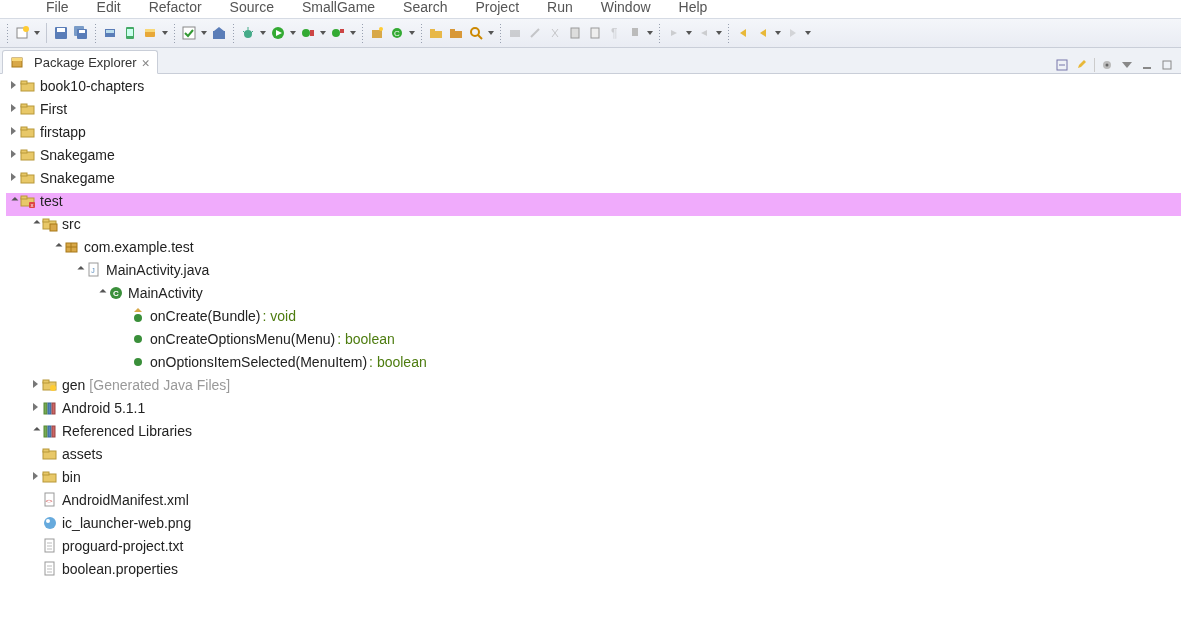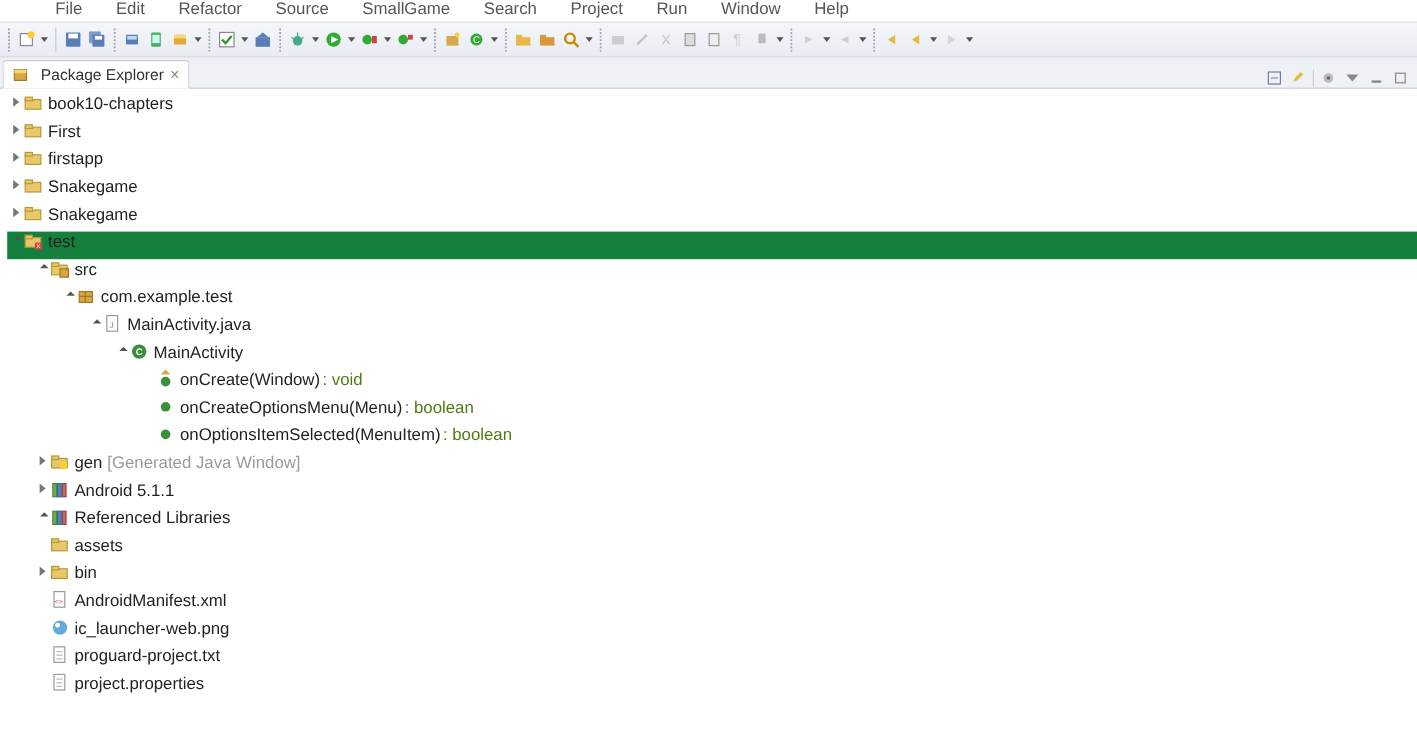--- a/index.html
+++ b/index.html
@@ -129,21 +129,21 @@
     transform: rotate(-45deg) translate(1px,1px);
   }
   .arrow.none { visibility:hidden; }
   .ic {
     width:16px;height:16px;flex-shrink:0;margin-right:4px;
     display:flex;align-items:center;justify-content:center;
   }
   .lbl { cursor:default; }
   .decor { color:#999; margin-left:4px; }
   .type { color:#4d7c0f; margin-left:2px; }
-  .node.selected { background:#15803d; }
+  .node.selected { background:#f0abfc; }
   .node.selected .lbl { }
   
   .d0{padding-left:0}
   .d1{padding-left:22px}
   .d2{padding-left:44px}
   .d3{padding-left:66px}
   .d4{padding-left:88px}
   .d5{padding-left:110px}
   
   svg { display:block; }
@@ -511,21 +511,21 @@
         <span class="lbl">MainActivity</span>
       </div>
       <div class="node d5">
         <span class="arrow none"></span>
         <span class="ic">
           <svg width="16" height="16">
             <circle cx="8" cy="10" r="4" fill="#3a8f3a"></circle>
             <polygon points="4,4 12,4 8,0" fill="#d8a848"></polygon>
           </svg>
         </span>
-        <span class="lbl">onCreate(Window)</span>
+        <span class="lbl">onCreate(Bundle)</span>
         <span class="type"> : void</span>
       </div>
       <div class="node d5">
         <span class="arrow none"></span>
         <span class="ic">
           <svg width="16" height="16">
             <circle cx="8" cy="8" r="4" fill="#3a8f3a"></circle>
           </svg>
         </span>
         <span class="lbl">onCreateOptionsMenu(Menu)</span>
@@ -544,21 +544,21 @@
       <div class="node d1">
         <span class="arrow collapsed"></span>
         <span class="ic">
           <svg width="16" height="16">
             <rect x="1" y="5" width="13" height="8" fill="#e8c868" stroke="#b89838"></rect>
             <rect x="1" y="3" width="6" height="3" fill="#e8c868" stroke="#b89838"></rect>
             <circle cx="11" cy="11" r="3" fill="#fc3"></circle>
           </svg>
         </span>
         <span class="lbl">gen</span>
-        <span class="decor">[Generated Java Window]</span>
+        <span class="decor">[Generated Java Files]</span>
       </div>
       <div class="node d1">
         <span class="arrow collapsed"></span>
         <span class="ic">
           <svg width="16" height="16">
             <rect x="2" y="3" width="3" height="11" fill="#7a5" stroke="#583"></rect>
             <rect x="6" y="3" width="3" height="11" fill="#58b" stroke="#369"></rect>
             <rect x="10" y="3" width="3" height="11" fill="#c66" stroke="#944"></rect>
           </svg>
         </span>
@@ -630,16 +630,16 @@
       <div class="node d1">
         <span class="arrow none"></span>
         <span class="ic">
           <svg width="16" height="16">
             <rect x="3" y="1" width="9" height="13" fill="#fff" stroke="#999"></rect>
             <line x1="5" y1="5" x2="10" y2="5" stroke="#bbb"></line>
             <line x1="5" y1="8" x2="10" y2="8" stroke="#bbb"></line>
             <line x1="5" y1="11" x2="10" y2="11" stroke="#bbb"></line>
           </svg>
         </span>
-        <span class="lbl">project.properties</span>
+        <span class="lbl">boolean.properties</span>
       </div>
     </div>
 </div>
 
 </body></html>

